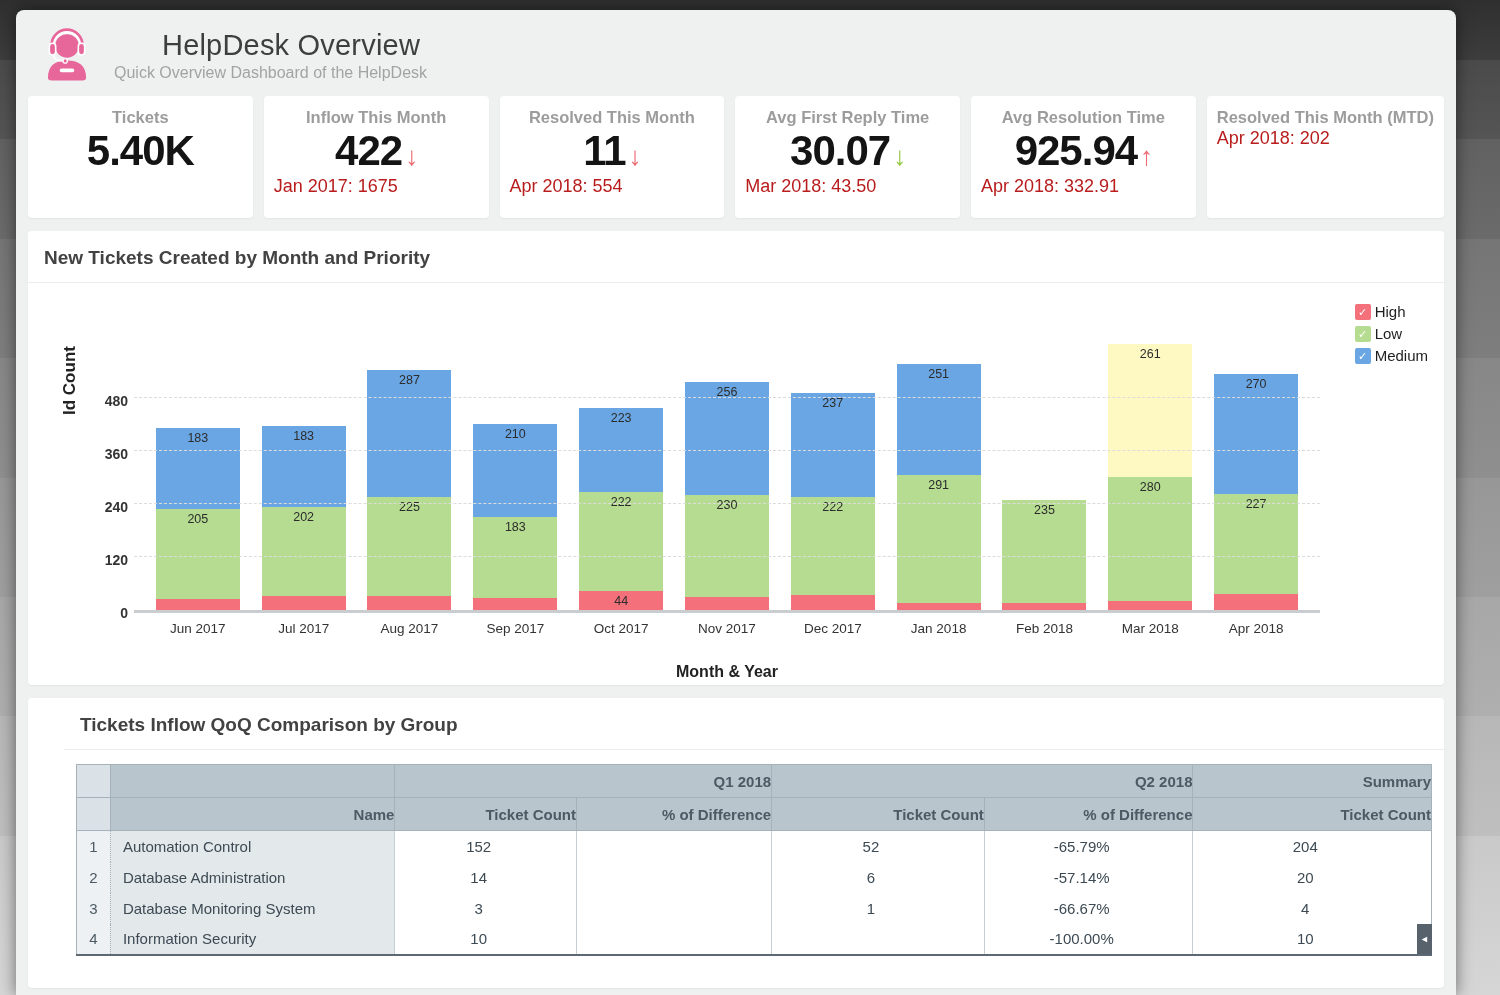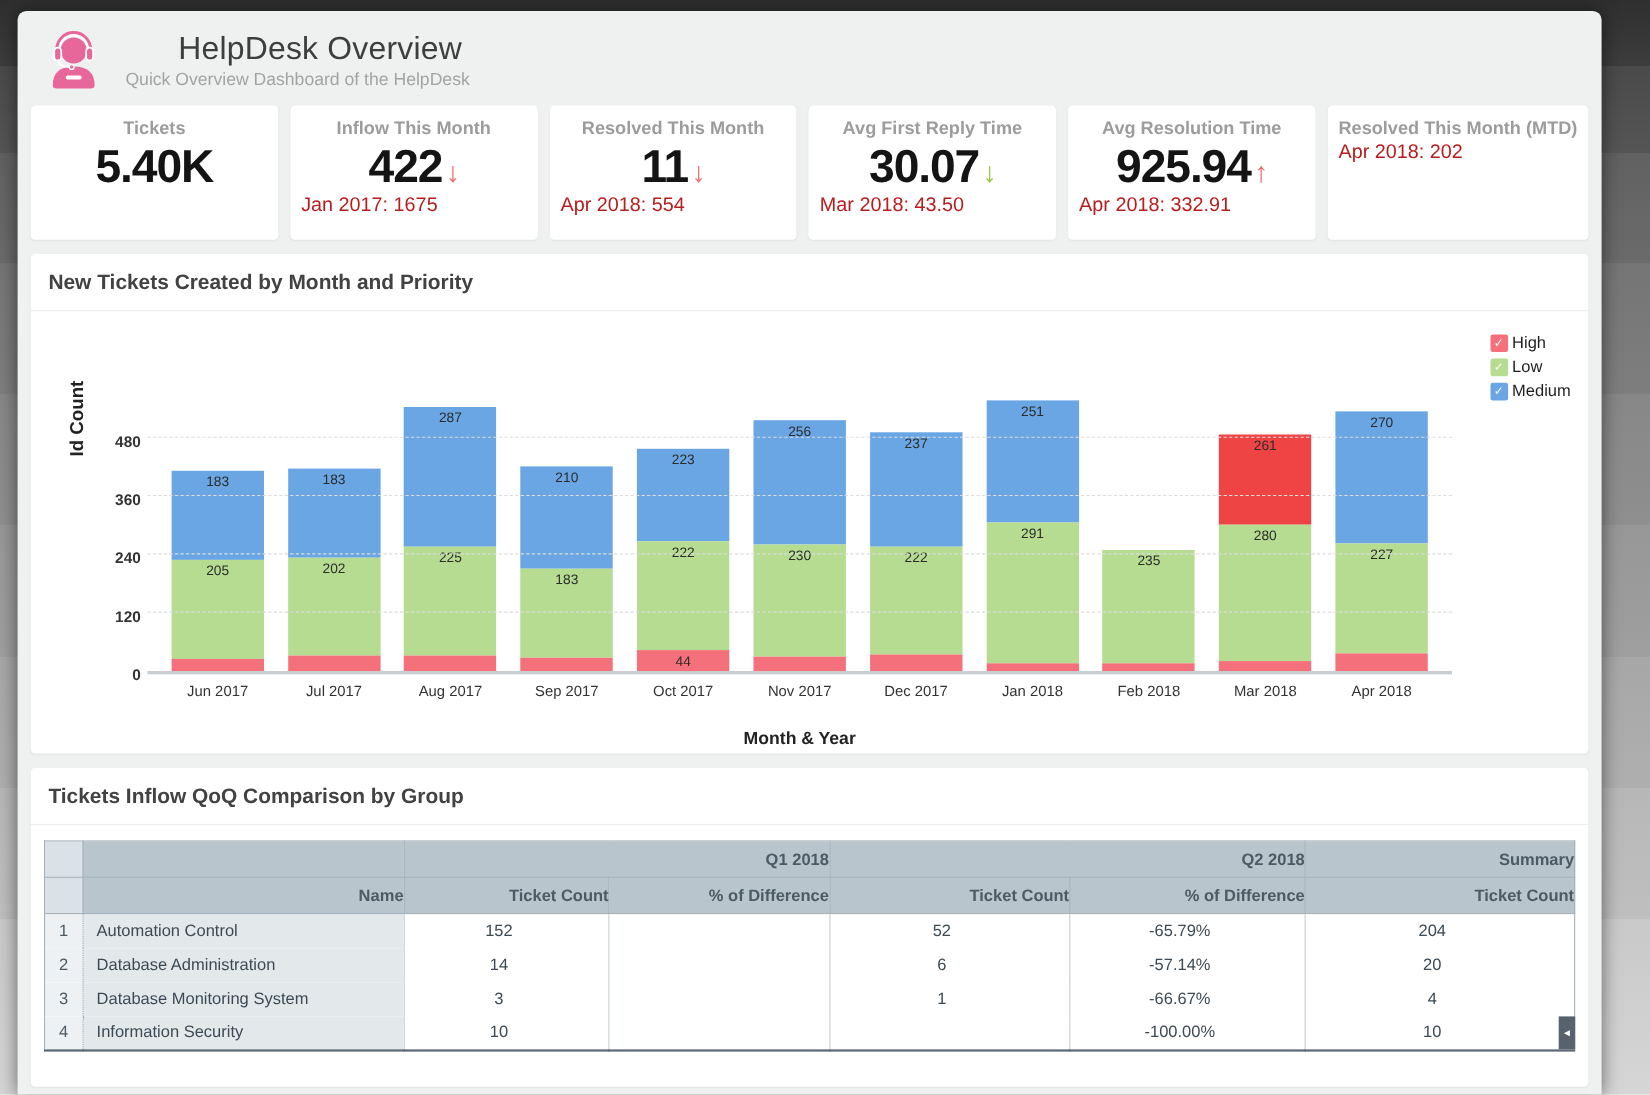--- a/index.html
+++ b/index.html
@@ -223,21 +223,21 @@
               <div class="xtick">Jan 2018</div>
             </div>
             <div class="bar-col">
               <div class="seg" style="height: 103.87px; background: rgb(181, 220, 144);">
                 <div class="seg-label">235</div>
               </div>
               <div class="seg" style="height: 6.63px; background: rgb(244, 112, 123);"></div>
               <div class="xtick">Feb 2018</div>
             </div>
             <div class="bar-col">
-              <div class="seg" style="height: 82px; background: #ef4444;">
+              <div class="seg" style="height: 133px; background: #fef9c3;">
                 <div class="seg-label">261</div>
               </div>
               <div class="seg" style="height: 123.76px; background: rgb(181, 220, 144);">
                 <div class="seg-label">280</div>
               </div>
               <div class="seg" style="height: 8.84px; background: rgb(244, 112, 123);"></div>
               <div class="xtick">Mar 2018</div>
             </div>
             <div class="bar-col">
               <div class="seg" style="height: 119.34px; background: rgb(105, 166, 227);">
@@ -271,21 +271,21 @@
           </div>
         </div>
     <div class="ytick" style="left: 48px; bottom: 72px; transform: translateY(50%);">0</div>
         <div class="ytick" style="left: 48px; bottom: 125.04px; transform: translateY(50%);">120</div>
         <div class="ytick" style="left: 48px; bottom: 178.08px; transform: translateY(50%);">240</div>
         <div class="ytick" style="left: 48px; bottom: 231.12px; transform: translateY(50%);">360</div>
         <div class="ytick" style="left: 48px; bottom: 284.16px; transform: translateY(50%);">480</div>
       </div>
   </div>
 
-  <div class="panel" style="min-height:290px;">
+  <div class="panel" style="min-height:290px;padding-left:36px;">
     <div class="panel-title">Tickets Inflow QoQ Comparison by Group</div>
     <div class="panel-divider"></div>
     <div class="table-wrap">
       <table>
         <colgroup>
           <col style="width:2.5%">
             <col style="width:21%">
             <col style="width:13.4%">
           <col style="width:14.4%">
             <col style="width:15.7%">

